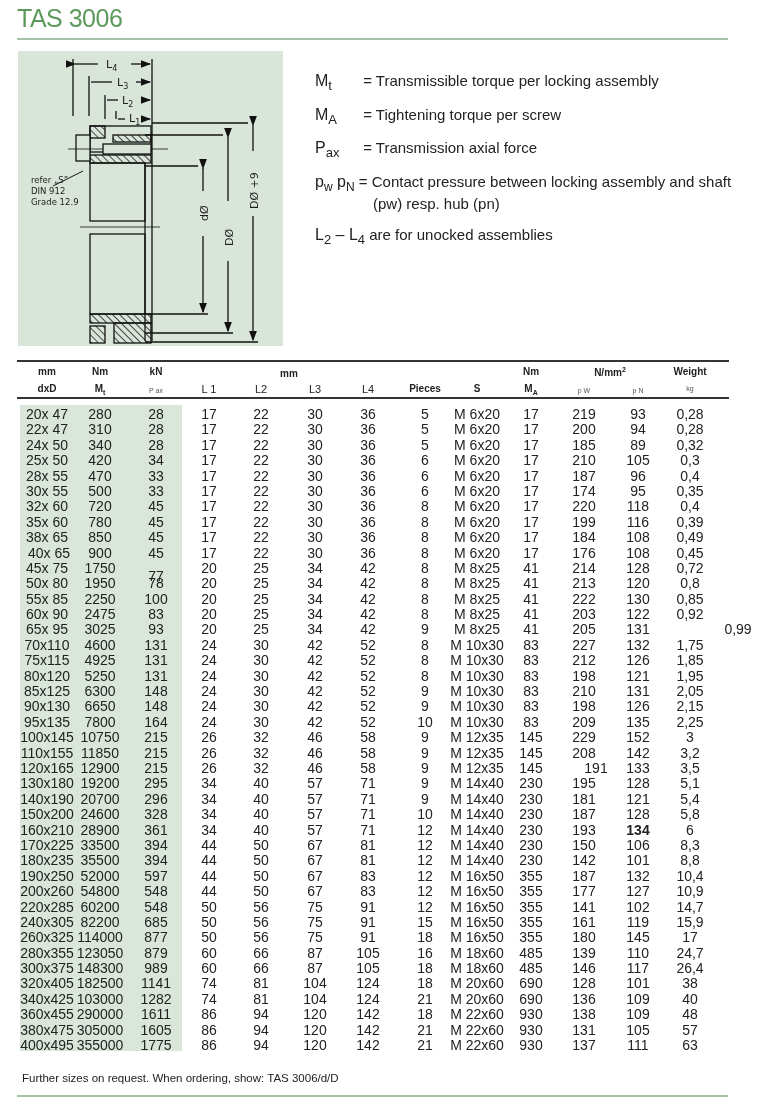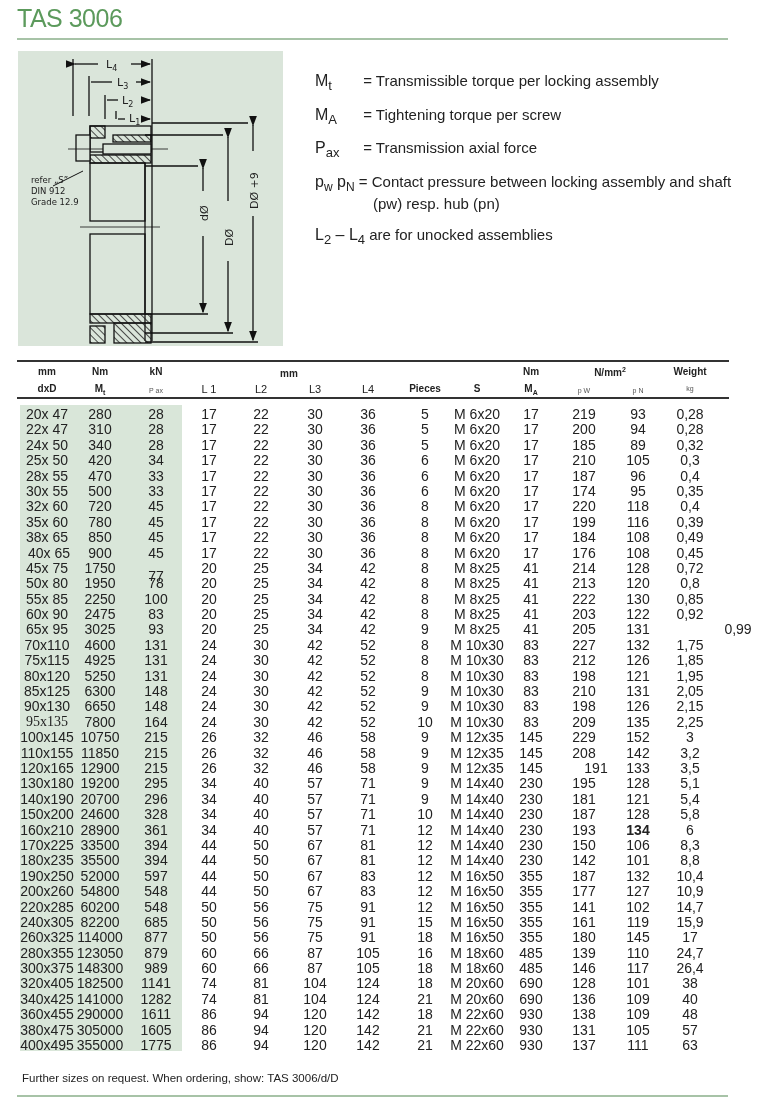--- a/index.html
+++ b/index.html
@@ -456,21 +456,21 @@
       <span class="td" style="left: 315px;">42</span>
       <span class="td" style="left: 368px;">52</span>
       <span class="td" style="left: 425px;">9</span>
       <span class="td" style="left: 477px;">M 10x30</span>
       <span class="td" style="left: 531px;">83</span>
       <span class="td" style="left: 584px;">198</span>
       <span class="td" style="left: 638px;">126</span>
       <span class="td" style="left: 690px;">2,15</span>
     </div>
     <div class="tr">
-      <span class="td" style="left: 47px; font-family: Liberation Serif, serif;">95x135</span>
+      <span class="td" style="left: 47px;">95x135</span>
       <span class="td" style="left: 100px;">7800</span>
       <span class="td" style="left: 156px;">164</span>
       <span class="td" style="left: 209px;">24</span>
       <span class="td" style="left: 261px;">30</span>
       <span class="td" style="left: 315px;">42</span>
       <span class="td" style="left: 368px;">52</span>
       <span class="td" style="left: 425px;">10</span>
       <span class="td" style="left: 477px;">M 10x30</span>
       <span class="td" style="left: 531px;">83</span>
       <span class="td" style="left: 584px;">209</span>
@@ -727,21 +727,21 @@
       <span class="td" style="left: 368px;">124</span>
       <span class="td" style="left: 425px;">18</span>
       <span class="td" style="left: 477px;">M 20x60</span>
       <span class="td" style="left: 531px;">690</span>
       <span class="td" style="left: 584px;">128</span>
       <span class="td" style="left: 638px;">101</span>
       <span class="td" style="left: 690px;">38</span>
     </div>
     <div class="tr">
       <span class="td" style="left: 47px;">340x425</span>
-      <span class="td" style="left: 100px;">141000</span>
+      <span class="td" style="left: 100px;">103000</span>
       <span class="td" style="left: 156px;">1282</span>
       <span class="td" style="left: 209px;">74</span>
       <span class="td" style="left: 261px;">81</span>
       <span class="td" style="left: 315px;">104</span>
       <span class="td" style="left: 368px;">124</span>
       <span class="td" style="left: 425px;">21</span>
       <span class="td" style="left: 477px;">M 20x60</span>
       <span class="td" style="left: 531px;">690</span>
       <span class="td" style="left: 584px;">136</span>
       <span class="td" style="left: 638px;">109</span>

